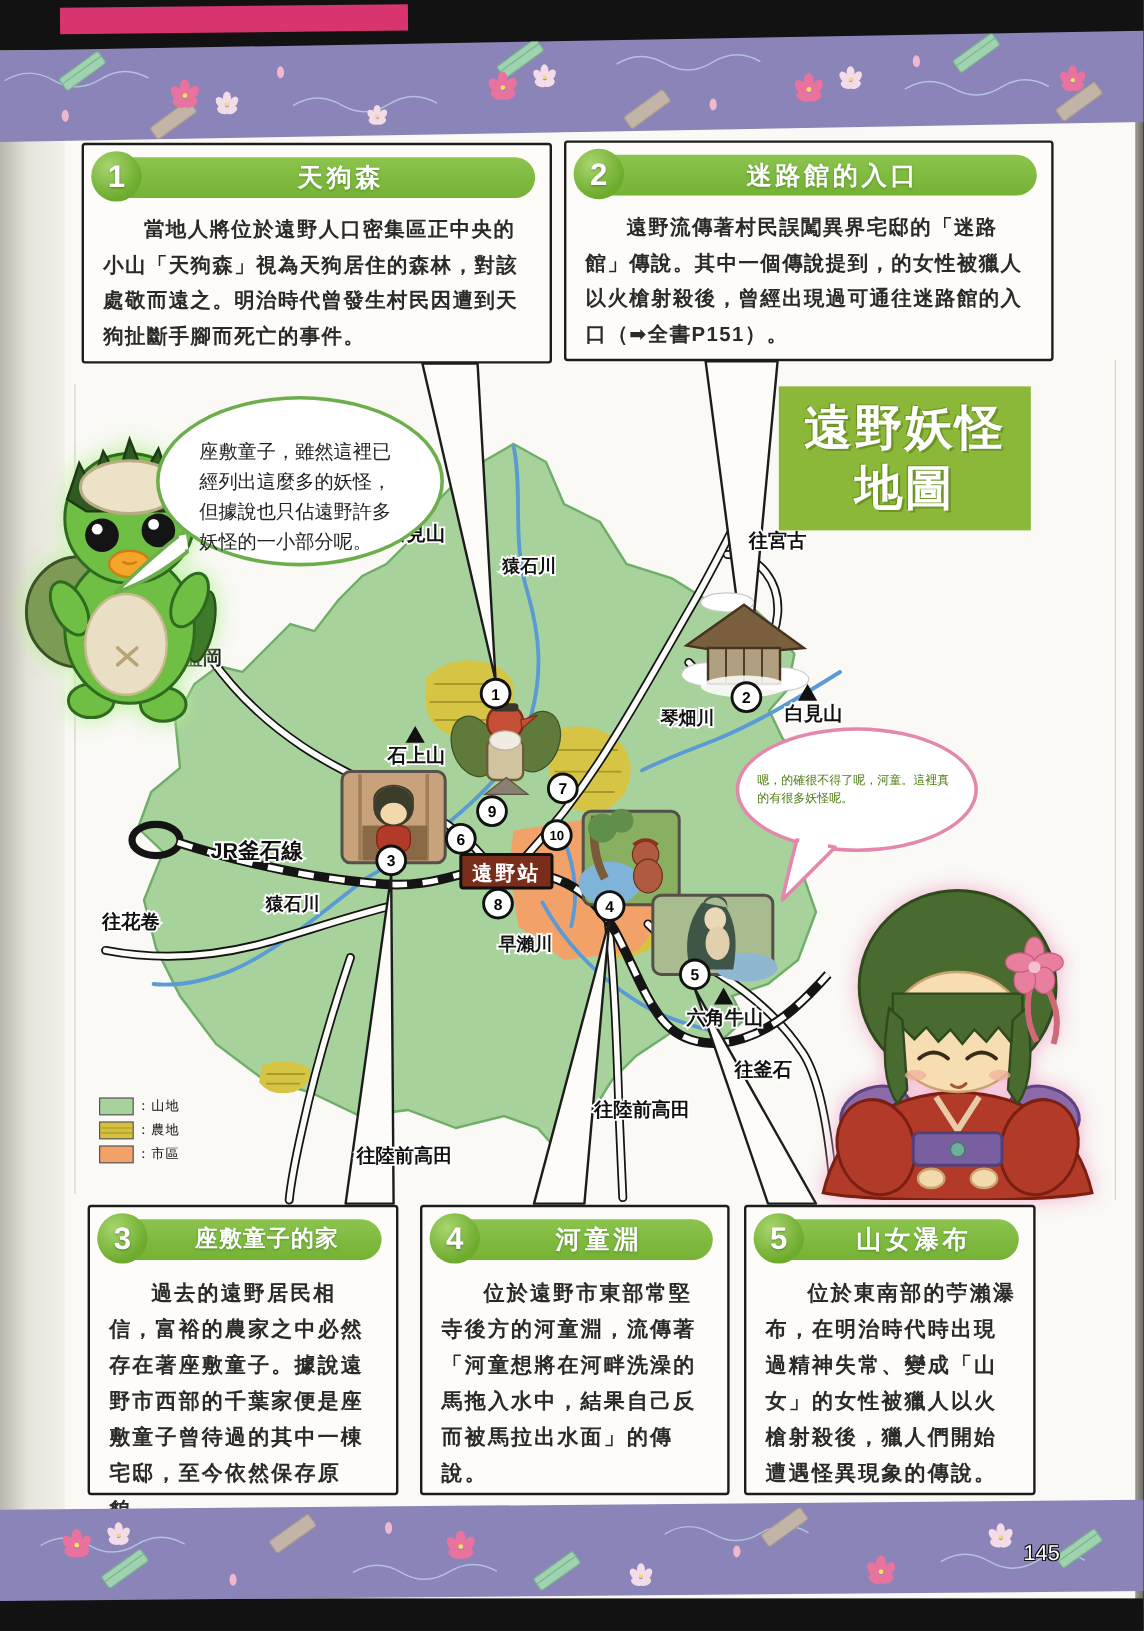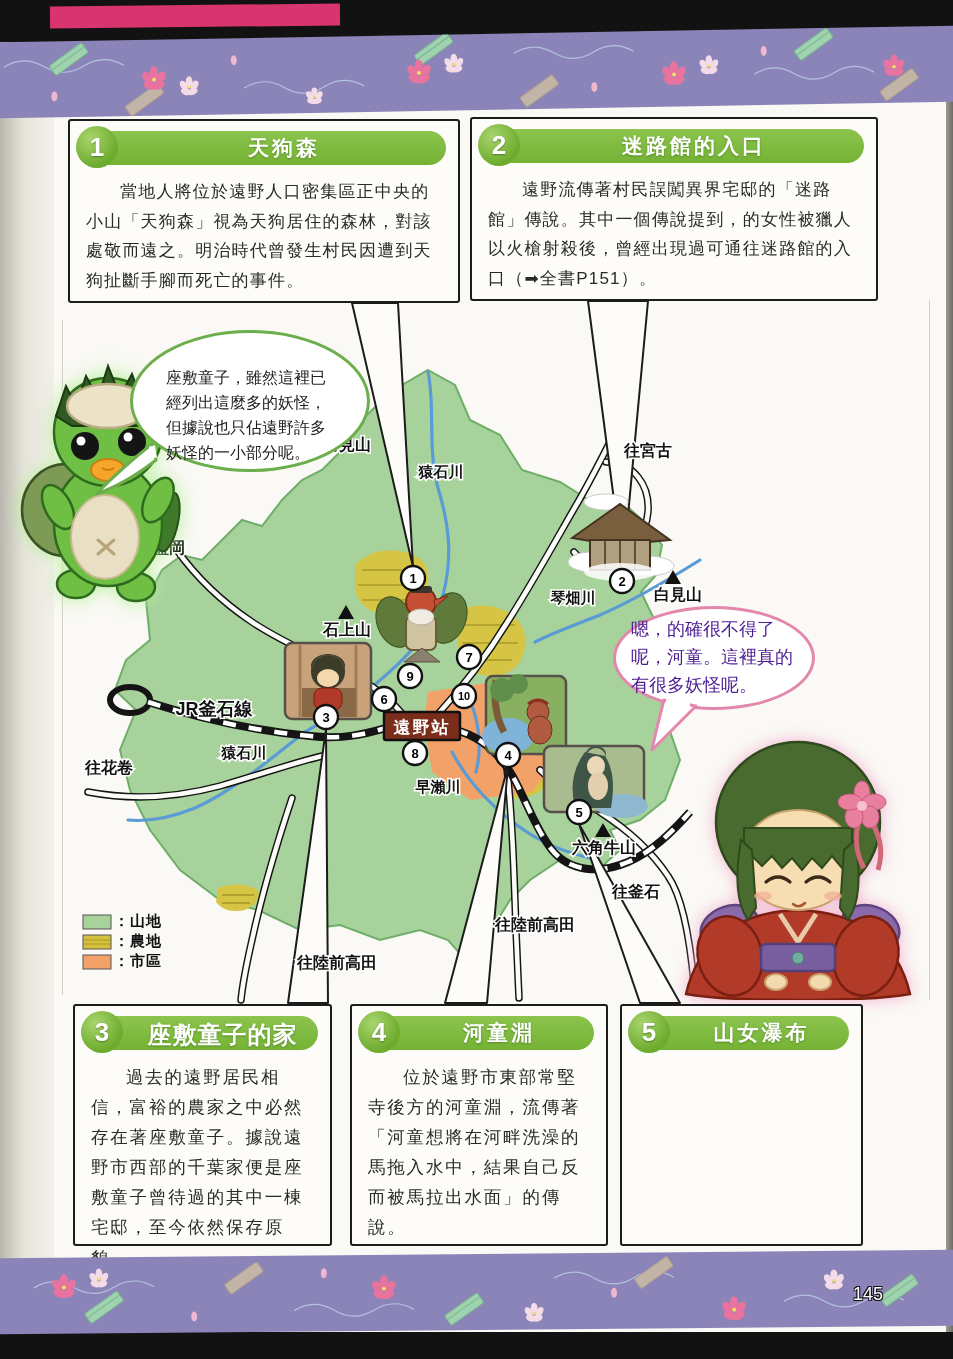--- a/index.html
+++ b/index.html
@@ -26,40 +26,40 @@
   .ibox{background:#fdfcf8;border:2px solid #1c1c1c;border-radius:3px;}
   .ibox .hdr{position:absolute;left:10px;right:12px;top:10px;height:34px;border-radius:17px;
              background:linear-gradient(180deg,#8cc44e,#74b234);}
   .ibox .num{position:absolute;left:6px;top:5px;width:42px;height:42px;border-radius:50%;
              background:radial-gradient(circle at 35% 30%,#a8d56e,#6cab2c 70%);
              color:#fff;font-weight:bold;font-size:26px;display:flex;align-items:center;justify-content:center;
              text-shadow:0 1px 2px rgba(0,0,0,.35);}
   .ibox .ttl{position:absolute;left:52px;right:12px;top:13px;text-align:center;color:#fff;
              font-weight:bold;font-size:21px;letter-spacing:3px;text-shadow:0 1px 2px rgba(60,110,20,.6);font-family:Liberation Serif, serif;}
   .ibox .bd{position:absolute;left:16px;right:13px;top:56px;color:#2a2a2a;
-            font-size:17px;line-height:1.74;letter-spacing:1.2px;text-indent:2em;}
+            font-size:17px;line-height:1.74;letter-spacing:1.2px;text-indent:2em;font-weight:bold;}
   .ibox-sm .bd{font-size:17.5px;letter-spacing:1.8px;line-height:1.72;}
 
   
   #map-title{left:649px;top:322px;width:210px;height:120px;background:#8cb83a;
              display:flex;flex-direction:column;align-items:center;justify-content:center;gap:2px;}
   #map-title div{color:#fff;font-weight:bold;font-size:40px;letter-spacing:2px;line-height:1.2;
                  text-shadow:2px 2px 0 #6d9526, -1px -1px 0 #6d9526;}
 
   
   .bubble{border-radius:50%;background:#fff;display:flex;align-items:center;justify-content:center;}
   #bub-kappa{left:130px;top:330px;width:240px;height:142px;border:3px solid #6cae4c;}
   #bub-kappa .tx{width:168px;font-size:16px;line-height:1.56;color:#222;margin-top:30px;}
   #bub-girl{left:613px;top:606px;width:202px;height:104px;border:3px solid #e487ad;}
-  #bub-girl .tx{width:166px;font-size:18px;line-height:1.55;color:#4c1d95;}
+  #bub-girl .tx{width:166px;font-size:10px;line-height:1.55;color:#4d7c0f;}
 
   
   #legend{left:82px;top:913px;display:flex;flex-direction:column;gap:3px;}
   #legend .row{display:flex;align-items:center;gap:2px;height:17px;}
-  #legend .lab{font-size:15px;font-weight:bold;color:#111;letter-spacing:1px;}
+  #legend .lab{font-size:11px;font-weight:normal;color:#111;letter-spacing:1px;}
 
   #page-num{left:853px;top:1284px;color:#fff;font-weight:normal;font-size:18px;
             text-shadow:-1px -1px 0 #111,1px -1px 0 #111,-1px 1px 0 #111,1px 1px 0 #111;}
 
   svg text{font-family:"Liberation Sans","DejaVu Sans",sans-serif;}
   .maplab{font-size:16px;font-weight:bold;fill:#111;paint-order:stroke;stroke:#ffffff;stroke-width:3px;}
   .rivlab{font-size:15px;font-weight:bold;fill:#111;paint-order:stroke;stroke:#ffffff;stroke-width:3px;}
   .river{stroke:#5b9bd5;stroke-width:3.2;fill:none;stroke-linecap:round;}
   .road-u{stroke:#141414;stroke-width:7.5;fill:none;stroke-linecap:round;}
   .road-o{stroke:#fbfbf8;stroke-width:4.6;fill:none;stroke-linecap:round;}
@@ -322,20 +322,24 @@
           <circle cx="410" cy="676" r="12" fill="#fff" stroke="#111" stroke-width="2.4"></circle>
           <text x="410" y="681" text-anchor="middle">9</text>
         </g>
       <g>
           <circle cx="464" cy="696" r="12" fill="#fff" stroke="#111" stroke-width="2.4"></circle>
           <text x="464" y="700" text-anchor="middle" style="font-size:11px;">10</text>
         </g>
     </g>
   </svg>
 
+  <div class="abs" id="map-title">
+    <div>遠野妖怪</div>
+    <div>地圖</div>
+  </div>
 
   <div class="abs" id="legend">
     <div class="row">
       <svg width="30" height="16">
           <rect x="1" y="1" width="28" height="14" stroke="#555" fill="#a7d29c"></rect>
         </svg>
       <span class="lab">：山地</span>
     </div>
     <div class="row">
       <svg width="30" height="16">
@@ -435,33 +439,34 @@
   <div class="abs ibox" style="left:470px;top:117px;width:408px;height:184px;">
     <div class="hdr"></div>
     <div class="num">2</div>
     <div class="ttl">迷路館的入口</div>
     <div class="bd">遠野流傳著村民誤闖異界宅邸的「迷路館」傳說。其中一個傳說提到，的女性被獵人以火槍射殺後，曾經出現過可通往迷路館的入口（➡全書P151）。</div>
   </div>
 
   <div class="abs ibox ibox-sm" style="left:73px;top:1004px;width:259px;height:242px;">
     <div class="hdr"></div>
     <div class="num">3</div>
-    <div class="ttl" style="font-size:24px;letter-spacing:1px;">座敷童子的家</div>
+    <div class="ttl" style="font-size:19px;letter-spacing:1px;">座敷童子的家</div>
     <div class="bd">過去的遠野居民相信，富裕的農家之中必然存在著座敷童子。據說遠野市西部的千葉家便是座敷童子曾待過的其中一棟宅邸，至今依然保存原貌。</div>
   </div>
   <div class="abs ibox ibox-sm" style="left:350px;top:1004px;width:258px;height:242px;">
     <div class="hdr"></div>
     <div class="num">4</div>
     <div class="ttl">河童淵</div>
     <div class="bd">位於遠野市東部常堅寺後方的河童淵，流傳著「河童想將在河畔洗澡的馬拖入水中，結果自己反而被馬拉出水面」的傳說。</div>
   </div>
   <div class="abs ibox ibox-sm" style="left:620px;top:1004px;width:243px;height:242px;">
     <div class="hdr"></div>
     <div class="num">5</div>
     <div class="ttl">山女瀑布</div>
+    <div class="bd">位於東南部的苧瀨瀑布，在明治時代時出現過精神失常、變成「山女」的女性被獵人以火槍射殺後，獵人們開始遭遇怪異現象的傳說。</div>
   </div>
 
   <div class="abs band" id="band-bottom">
     <svg width="970" height="76" viewBox="0 0 970 76">
       <g>
         <use href="#wav" transform="translate(40,30)"></use>
           <use href="#wav" transform="translate(300,55)"></use>
         <use href="#wav" transform="translate(560,25)"></use>
           <use href="#wav" transform="translate(790,50)"></use>
         <use href="#rib" transform="translate(110,50) rotate(-35)"></use>

